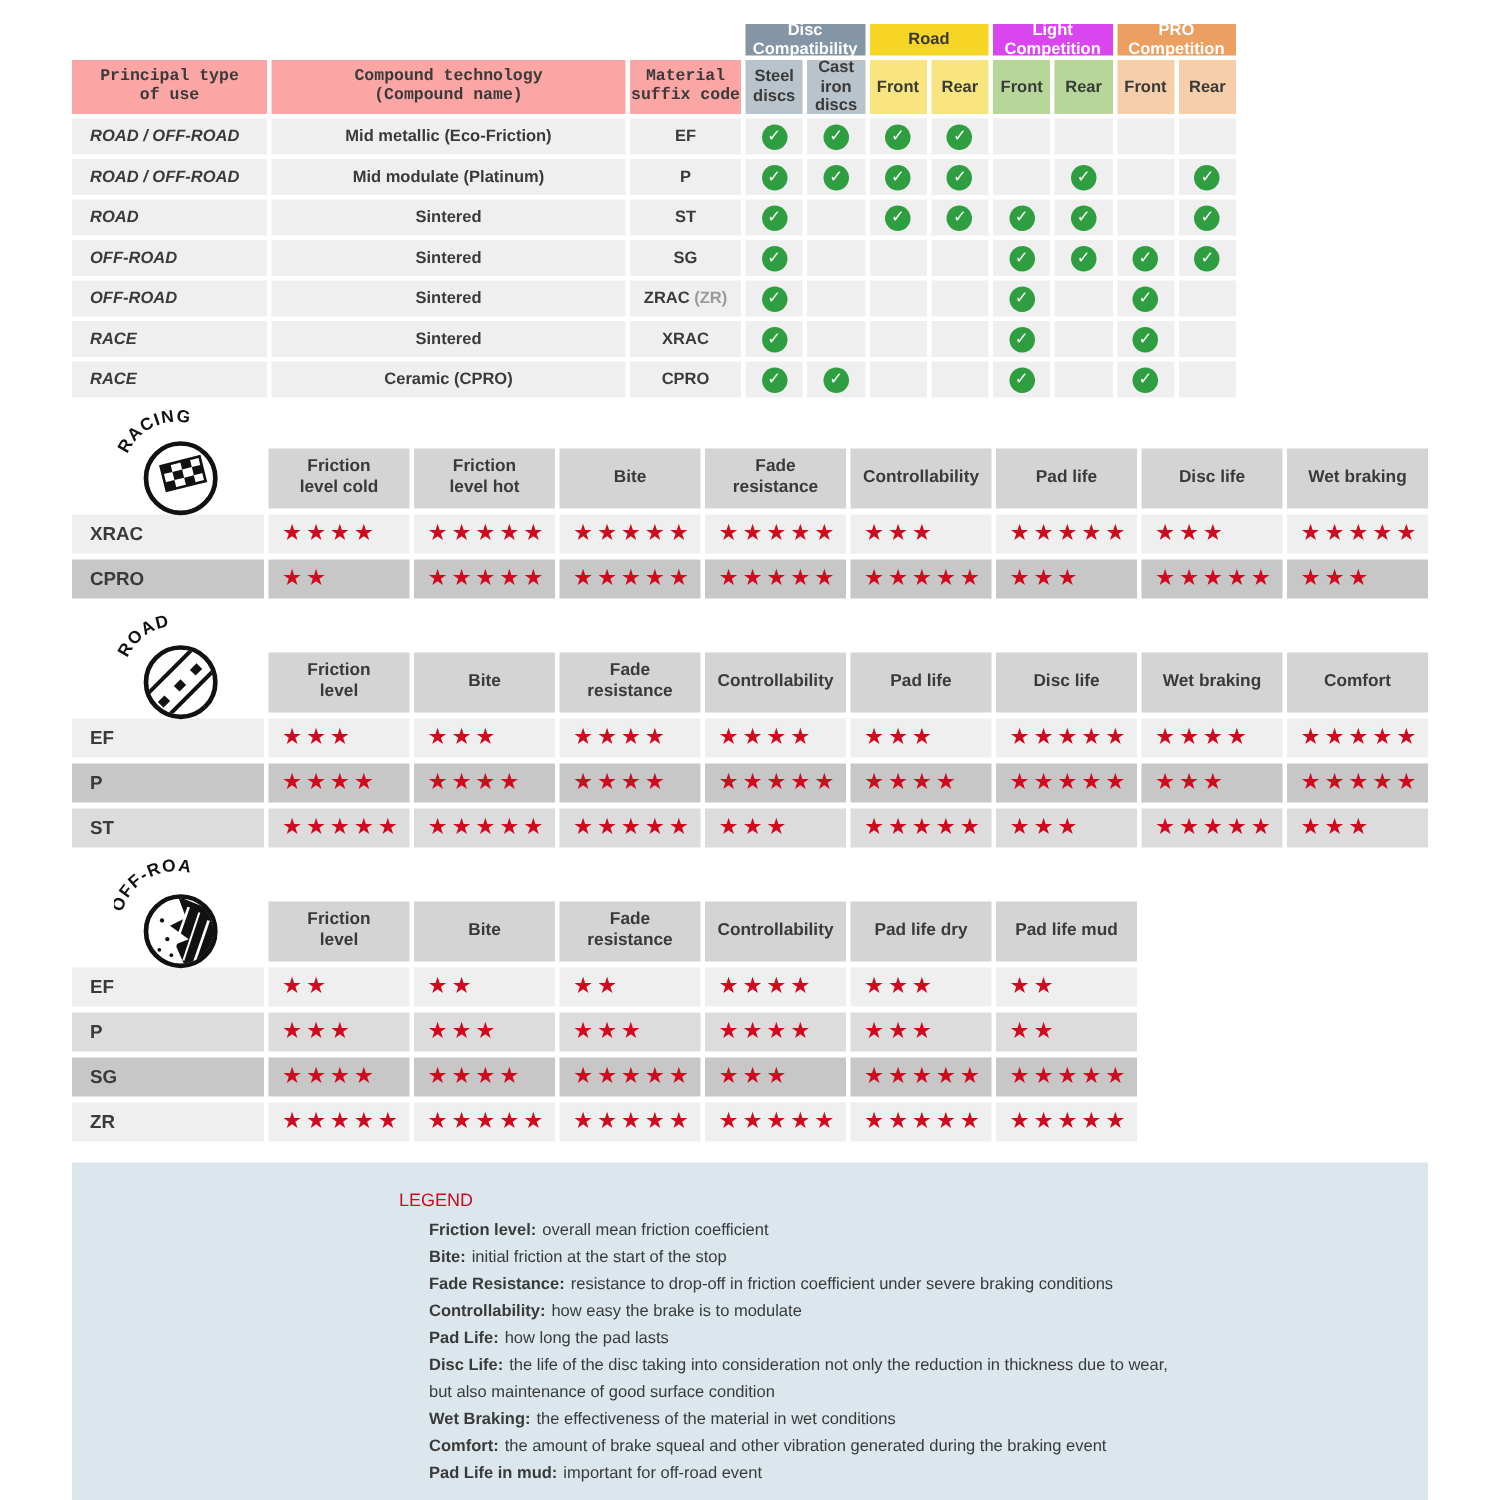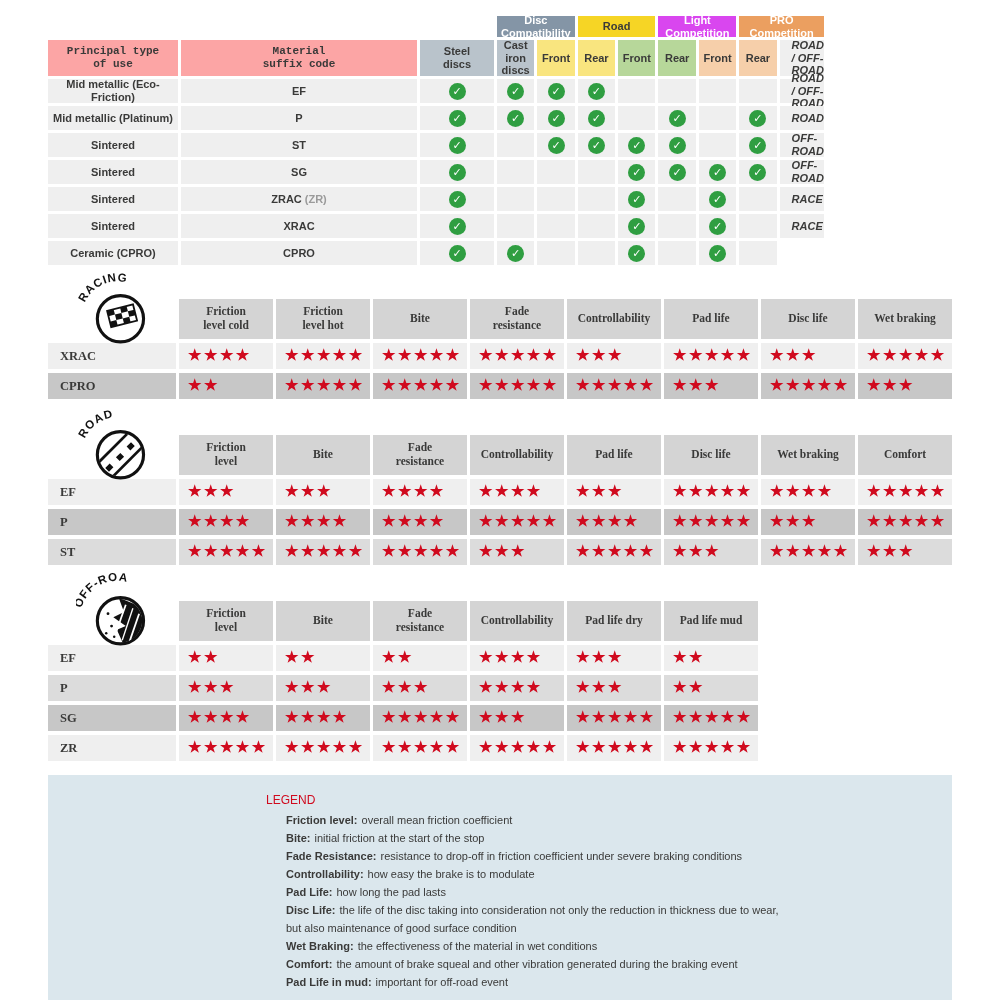--- a/index.html
+++ b/index.html
@@ -38,21 +38,21 @@
     background:#2f9e41;color:#fff;font-size:11px;font-weight:700;
     display:flex;align-items:center;justify-content:center;
   }
   
   .section{position:relative;}
   .s-racing{margin-top:10px;}
   .s-road{margin-top:12px;}
   .s-off{margin-top:12px;}
   .badge{position:absolute;left:28px;top:-6px;}
   .arc-text{font-size:13px;font-weight:700;letter-spacing:1px;fill:#111;}
-  .stars-table{display:grid;column-gap:3px;row-gap:4px;margin-left:0;padding-top:24px;font-family:Liberation Serif, serif;}
+  .stars-table{display:grid;column-gap:3px;row-gap:4px;margin-left:0;padding-top:24px;}
   .t8{grid-template-columns:128px repeat(8,94px);}
   .t6{grid-template-columns:128px repeat(6,94px);}
   .rows2{grid-template-rows:40px repeat(2,26px);}
   .rows3{grid-template-rows:40px repeat(3,26px);}
   .rows4{grid-template-rows:40px repeat(4,26px);}
   .sth{background:#d4d4d4;font-weight:700;font-size:11.5px;display:flex;align-items:center;justify-content:center;text-align:center;white-space:pre-line;line-height:1.2;}
   .corner{background:transparent;}
   .rl{justify-content:flex-start;padding-left:12px;font-size:12.5px;text-align:left;}
   .sc{justify-content:flex-start;padding-left:9px;color:#d00a1e;font-size:15px;letter-spacing:2.5px;overflow:hidden;}
   .r-light{background:#efefef;}
@@ -75,20 +75,22 @@
 
   <div class="compat">
     <div class="cell sp3"></div>
     <div class="cell gh slate sp2">Disc Compatibility</div>
     <div class="cell gh yellow sp2">Road</div>
     <div class="cell gh green sp2">Light Competition</div>
     <div class="cell gh orange sp2">PRO Competition</div>
 
     <div class="cell hdr">Principal type
 of use</div>
+    <div class="cell hdr">Compound technology
+(Compound name)</div>
     <div class="cell hdr">Material
 suffix code</div>
     <div class="cell sub-slate">Steel
 discs</div>
     <div class="cell sub-slate">Cast iron
 discs</div>
     <div class="cell sub-yellow">Front</div>
     <div class="cell sub-yellow">Rear</div>
     <div class="cell sub-green">Front</div>
     <div class="cell sub-green">Rear</div>
@@ -111,21 +113,21 @@
       </div>
     <div class="cell rowc">
         <span class="check">✓</span>
       </div>
     <div class="cell rowc"></div>
     <div class="cell rowc"></div>
     <div class="cell rowc"></div>
     <div class="cell rowc"></div>
 
     <div class="cell use rowc">ROAD / OFF-ROAD</div>
-    <div class="cell rowc">Mid metallic (Platinum)</div>
+    <div class="cell rowc">Mid modulate (Platinum)</div>
     <div class="cell rowc">
         <span>P</span>
       </div>
     <div class="cell rowc">
         <span class="check">✓</span>
       </div>
     <div class="cell rowc">
         <span class="check">✓</span>
       </div>
     <div class="cell rowc">

